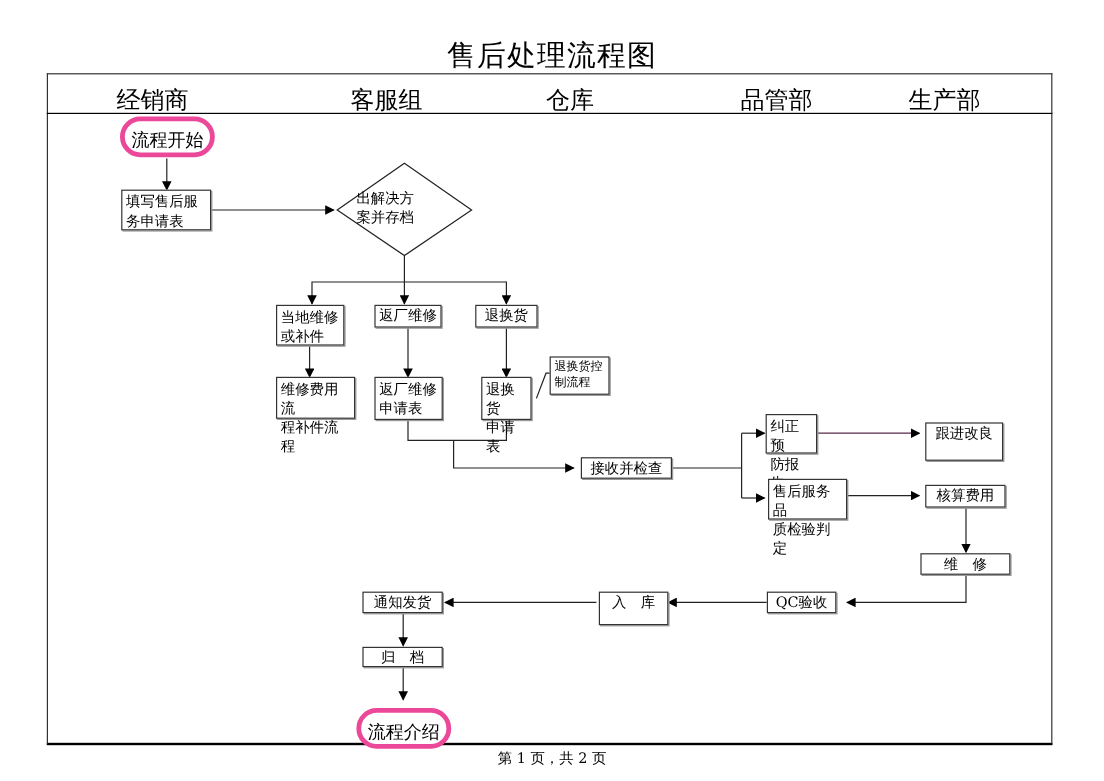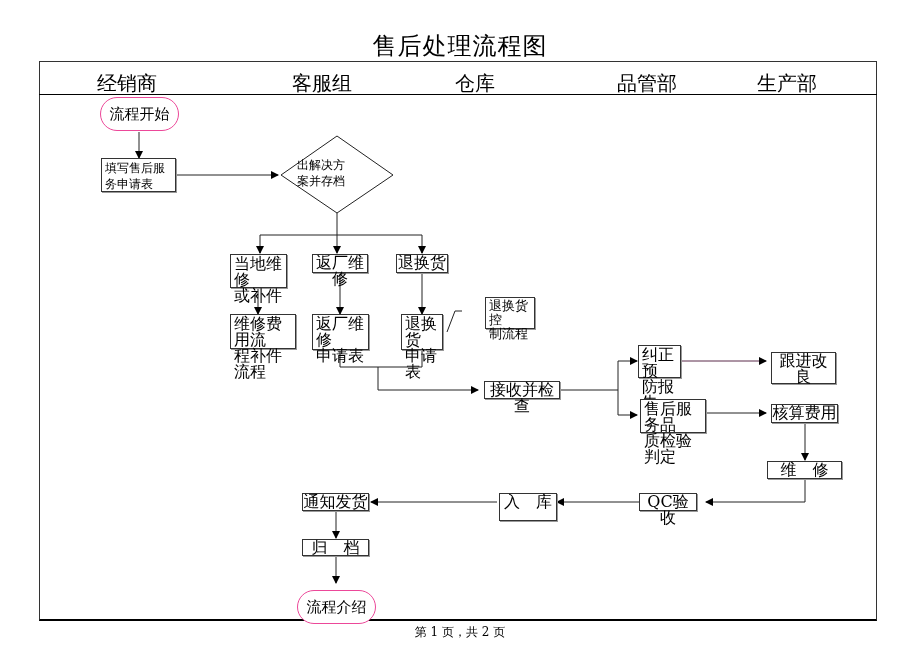--- a/index.html
+++ b/index.html
@@ -7,23 +7,23 @@
          font-family: "DejaVu Serif", "Liberation Serif", serif; color: #000; }
   .title { position: absolute; left: 0; width: 920px; top: 30px; text-align: center;
            font-size: 24px; font-family: "DejaVu Sans", sans-serif; letter-spacing: 1px; }
   .frame { position: absolute; left: 39px; top: 61px; width: 838px; height: 560px;
            border: 1px solid #333; border-bottom: 2px solid #000; box-sizing: border-box; }
   .header-row { position: absolute; left: 39px; top: 61px; width: 838px; height: 34px;
                 border-bottom: 1px solid #000; box-sizing: border-box; }
   .lane-head { position: absolute; top: 70px; font-size: 20px; text-align: left; width: 100px;
                font-family: Liberation Sans, sans-serif; }
   .box { position: absolute; border: 1px solid #333; background: #fff; box-sizing: border-box;
-         font-size: 16px; line-height: 16px; padding: 1px 3px; box-shadow: 1px 1px 0 #999; }
+         font-size: 12px; line-height: 16px; padding: 1px 3px; box-shadow: 1px 1px 0 #999; }
   .box.center { text-align: center; padding: 0; }
-  .term { position: absolute; border: 1px solid #ec4899; border-radius: 18px; background: #fff;
+  .term { position: absolute; border: 4px solid #ec4899; border-radius: 18px; background: #fff;
           box-sizing: border-box; font-size: 15px; text-align: center;
           font-family: "DejaVu Sans", sans-serif; }
   .sans { font-family: "DejaVu Sans", sans-serif; }
   .diamond-text { position: absolute; font-size: 12px; line-height: 16px; width: 80px; }
   svg.lines { position: absolute; left: 0; top: 0; }
   .footer { position: absolute; top: 624px; left: 0; width: 920px; text-align: center; font-size: 12px; }
 </style>
 </head>
 <body>
 
@@ -105,21 +105,21 @@
   <div>程补件流程</div>
 </div>
 <div class="box" style="left:312px;top:314px;width:57px;height:36px">
   <div>返厂维修</div>
   <div>申请表</div>
 </div>
 <div class="box" style="left:401px;top:314px;width:42px;height:36px">
   <div>退换货</div>
   <div>申请表</div>
 </div>
-<div class="box" style="left:485px;top:297px;width:50px;height:32px;font-size:13px;line-height:14px">
+<div class="box" style="left:458px;top:297px;width:50px;height:32px;font-size:10px;line-height:14px">
   <div>退换货控</div>
   <div>制流程</div>
 </div>
 
 <div class="box center" style="left:484px;top:381px;width:76px;height:18px">接收并检查</div>
 
 <div class="box" style="left:638px;top:345px;width:43px;height:33px">
   <div>纠正预</div>
   <div>防报告</div>
 </div>

